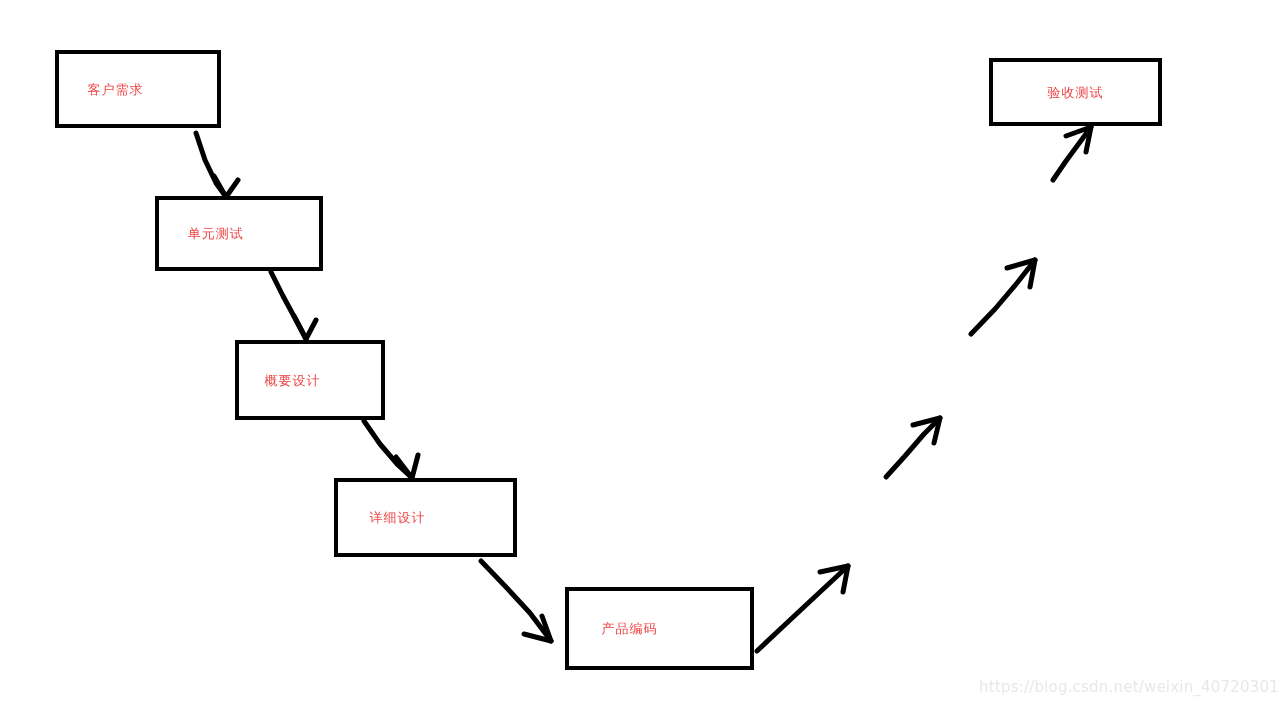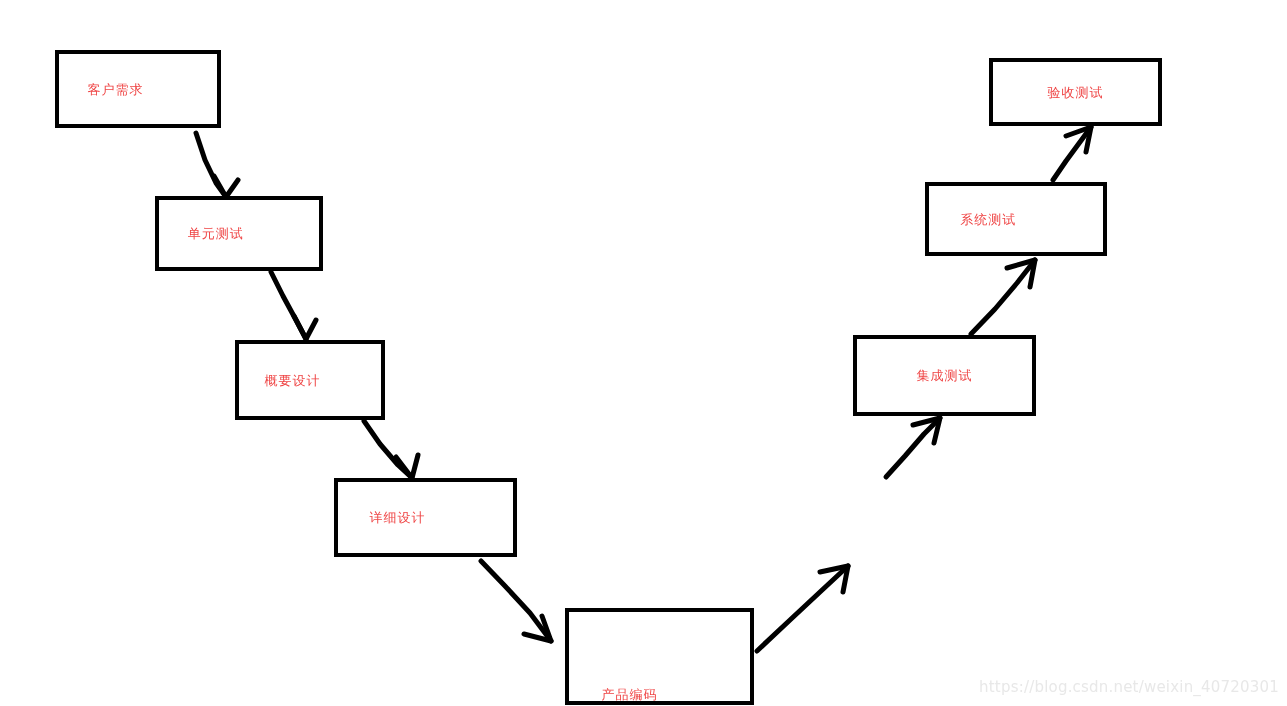--- a/index.html
+++ b/index.html
@@ -120,32 +120,26 @@
   </div>
 
   <div class="node align-left" style="left:235px; top:340px; width:150px; height:80px;">
     <span class="node-label">概要设计</span>
   </div>
 
   <div class="node align-left" style="left:334px; top:478px; width:183px; height:79px;align-items:center;">
     <span class="node-label">详细设计</span>
   </div>
 
-  <div class="node align-left" style="left:565px; top:608px; width:189px; height:97px;align-items:flex-end;">
+  <div class="node align-left" style="left:565px; top:587px; width:189px; height:83px;">
     <span class="node-label">产品编码</span>
   </div>
 
 
-  <div class="node align-center" style="left:853px; top:335px; width:183px; height:81px;">
-    <span class="node-label">集成测试</span>
-  </div>
 
-  <div class="node align-left" style="left:925px; top:182px; width:182px; height:74px;">
-    <span class="node-label">系统测试</span>
-  </div>
 
   <div class="node align-center" style="left:983px; top:58px; width:173px; height:68px;margin-left:6px;">
     <span class="node-label">验收测试</span>
   </div>
 
   <div class="watermark">https://blog.csdn.net/weixin_40720301</div>
 
 </div>
 
 </body></html>

